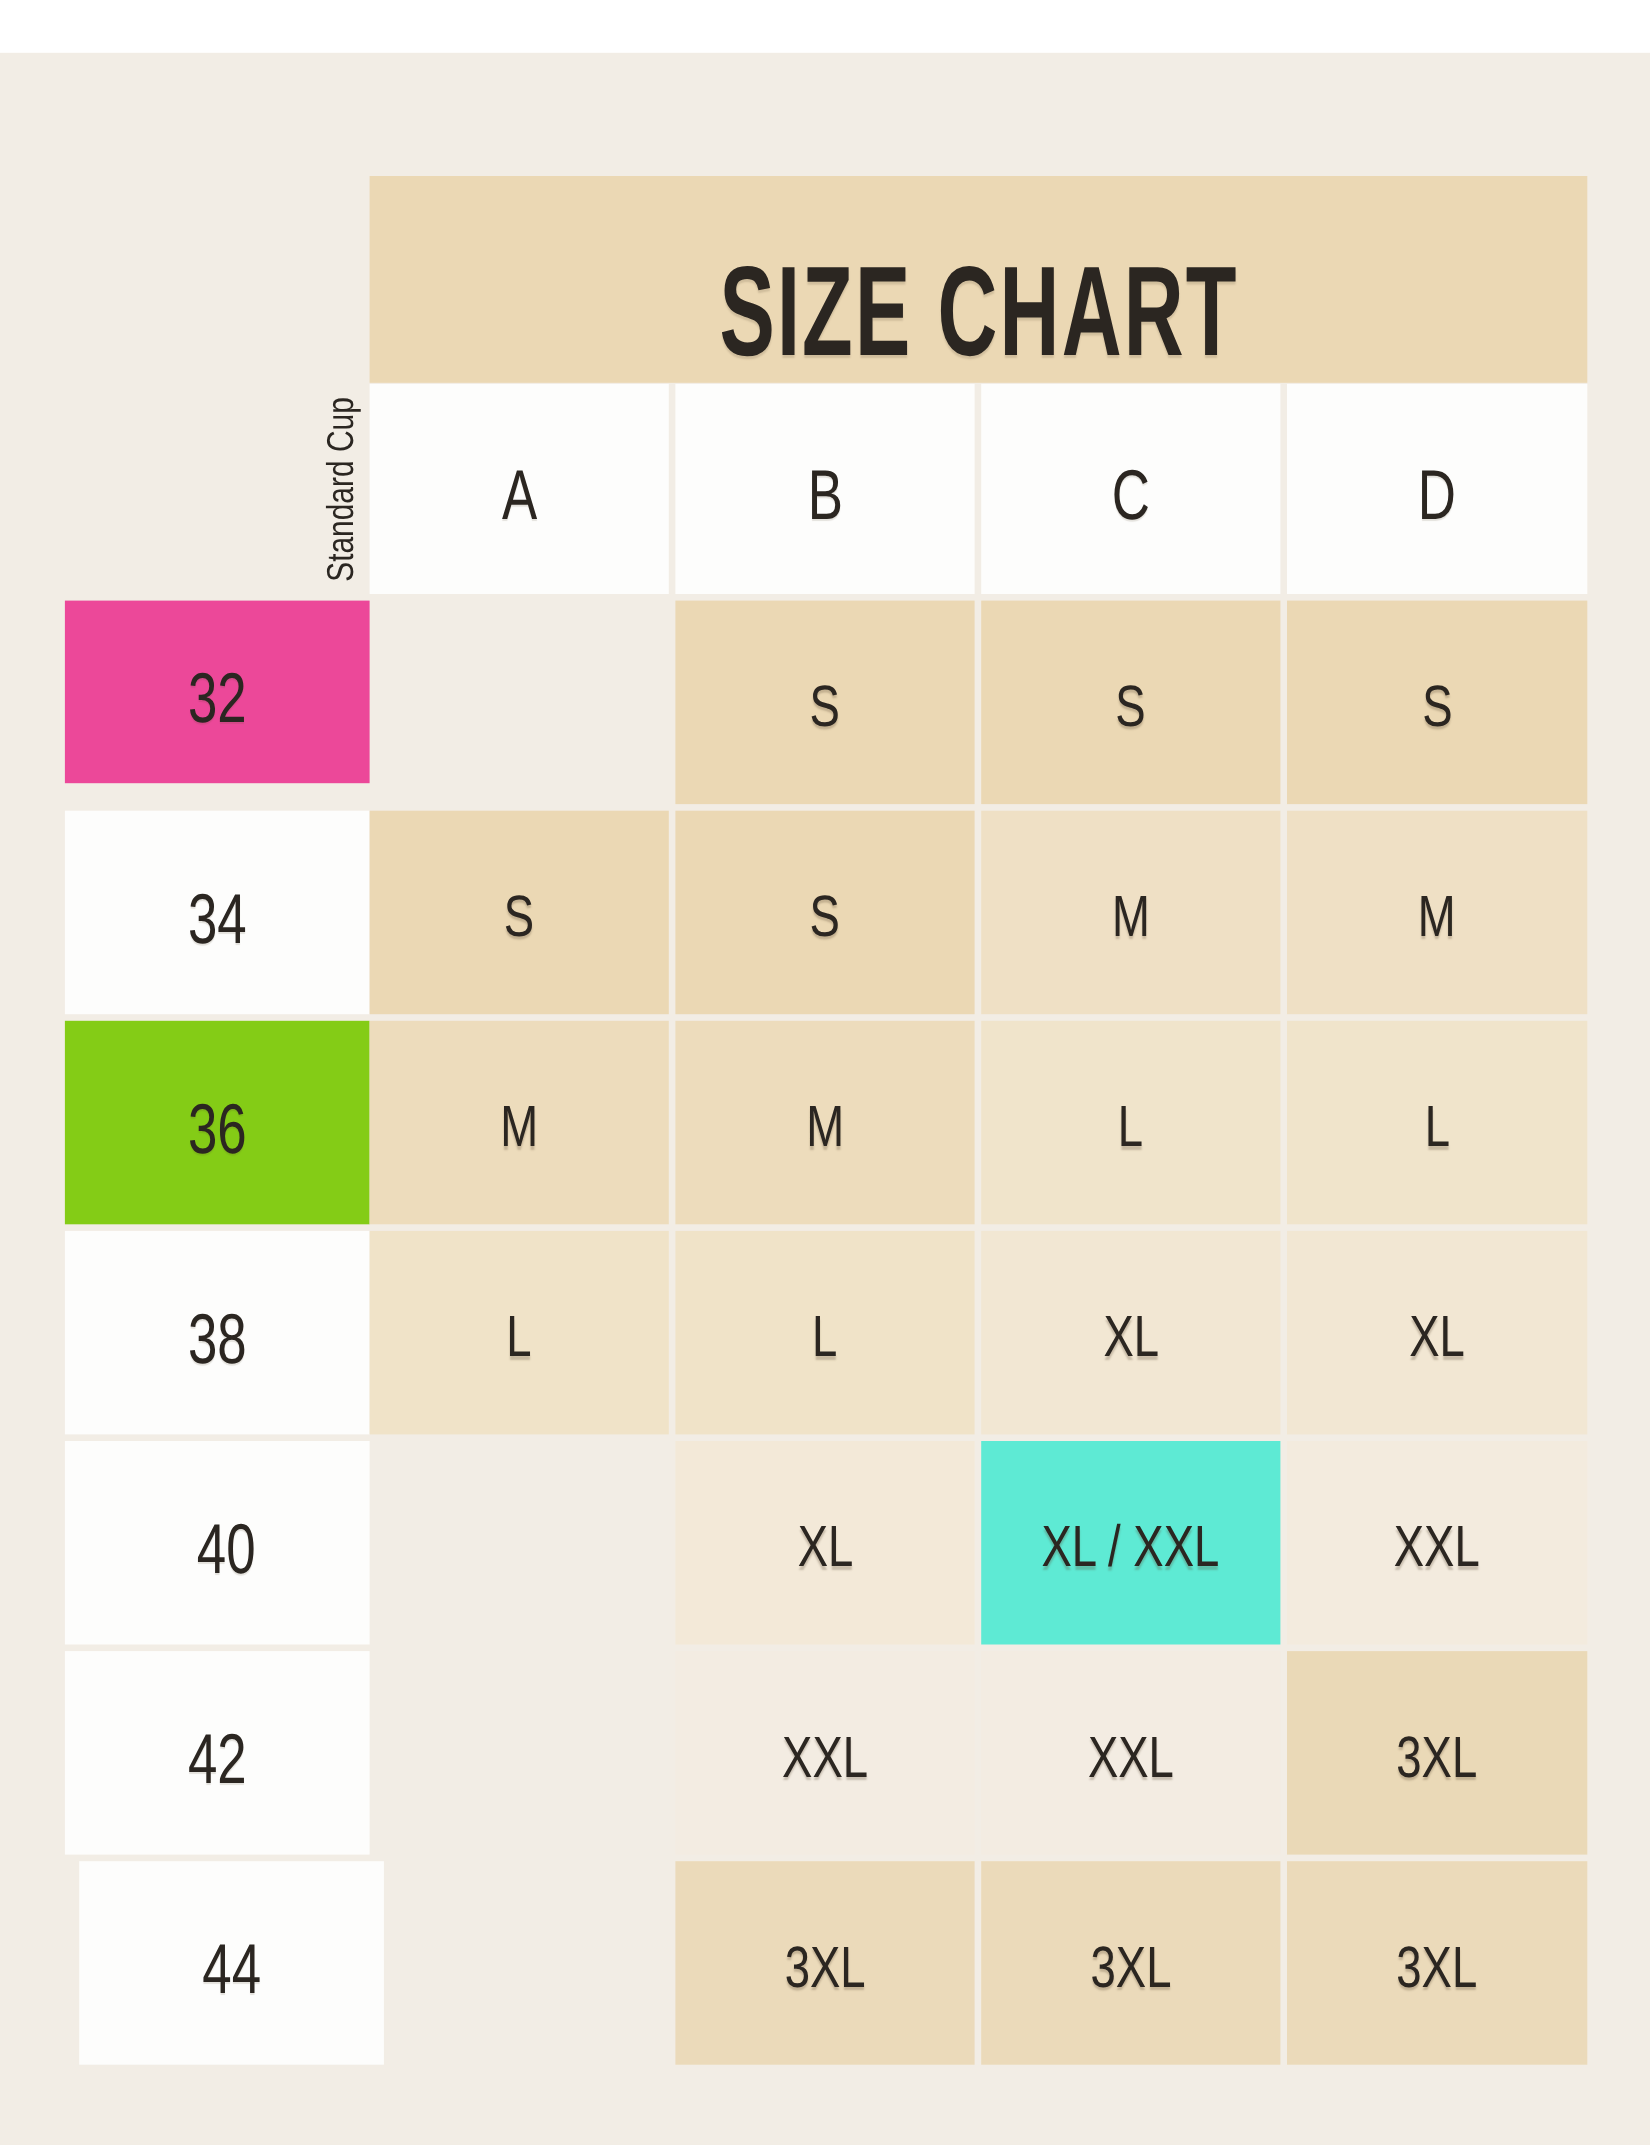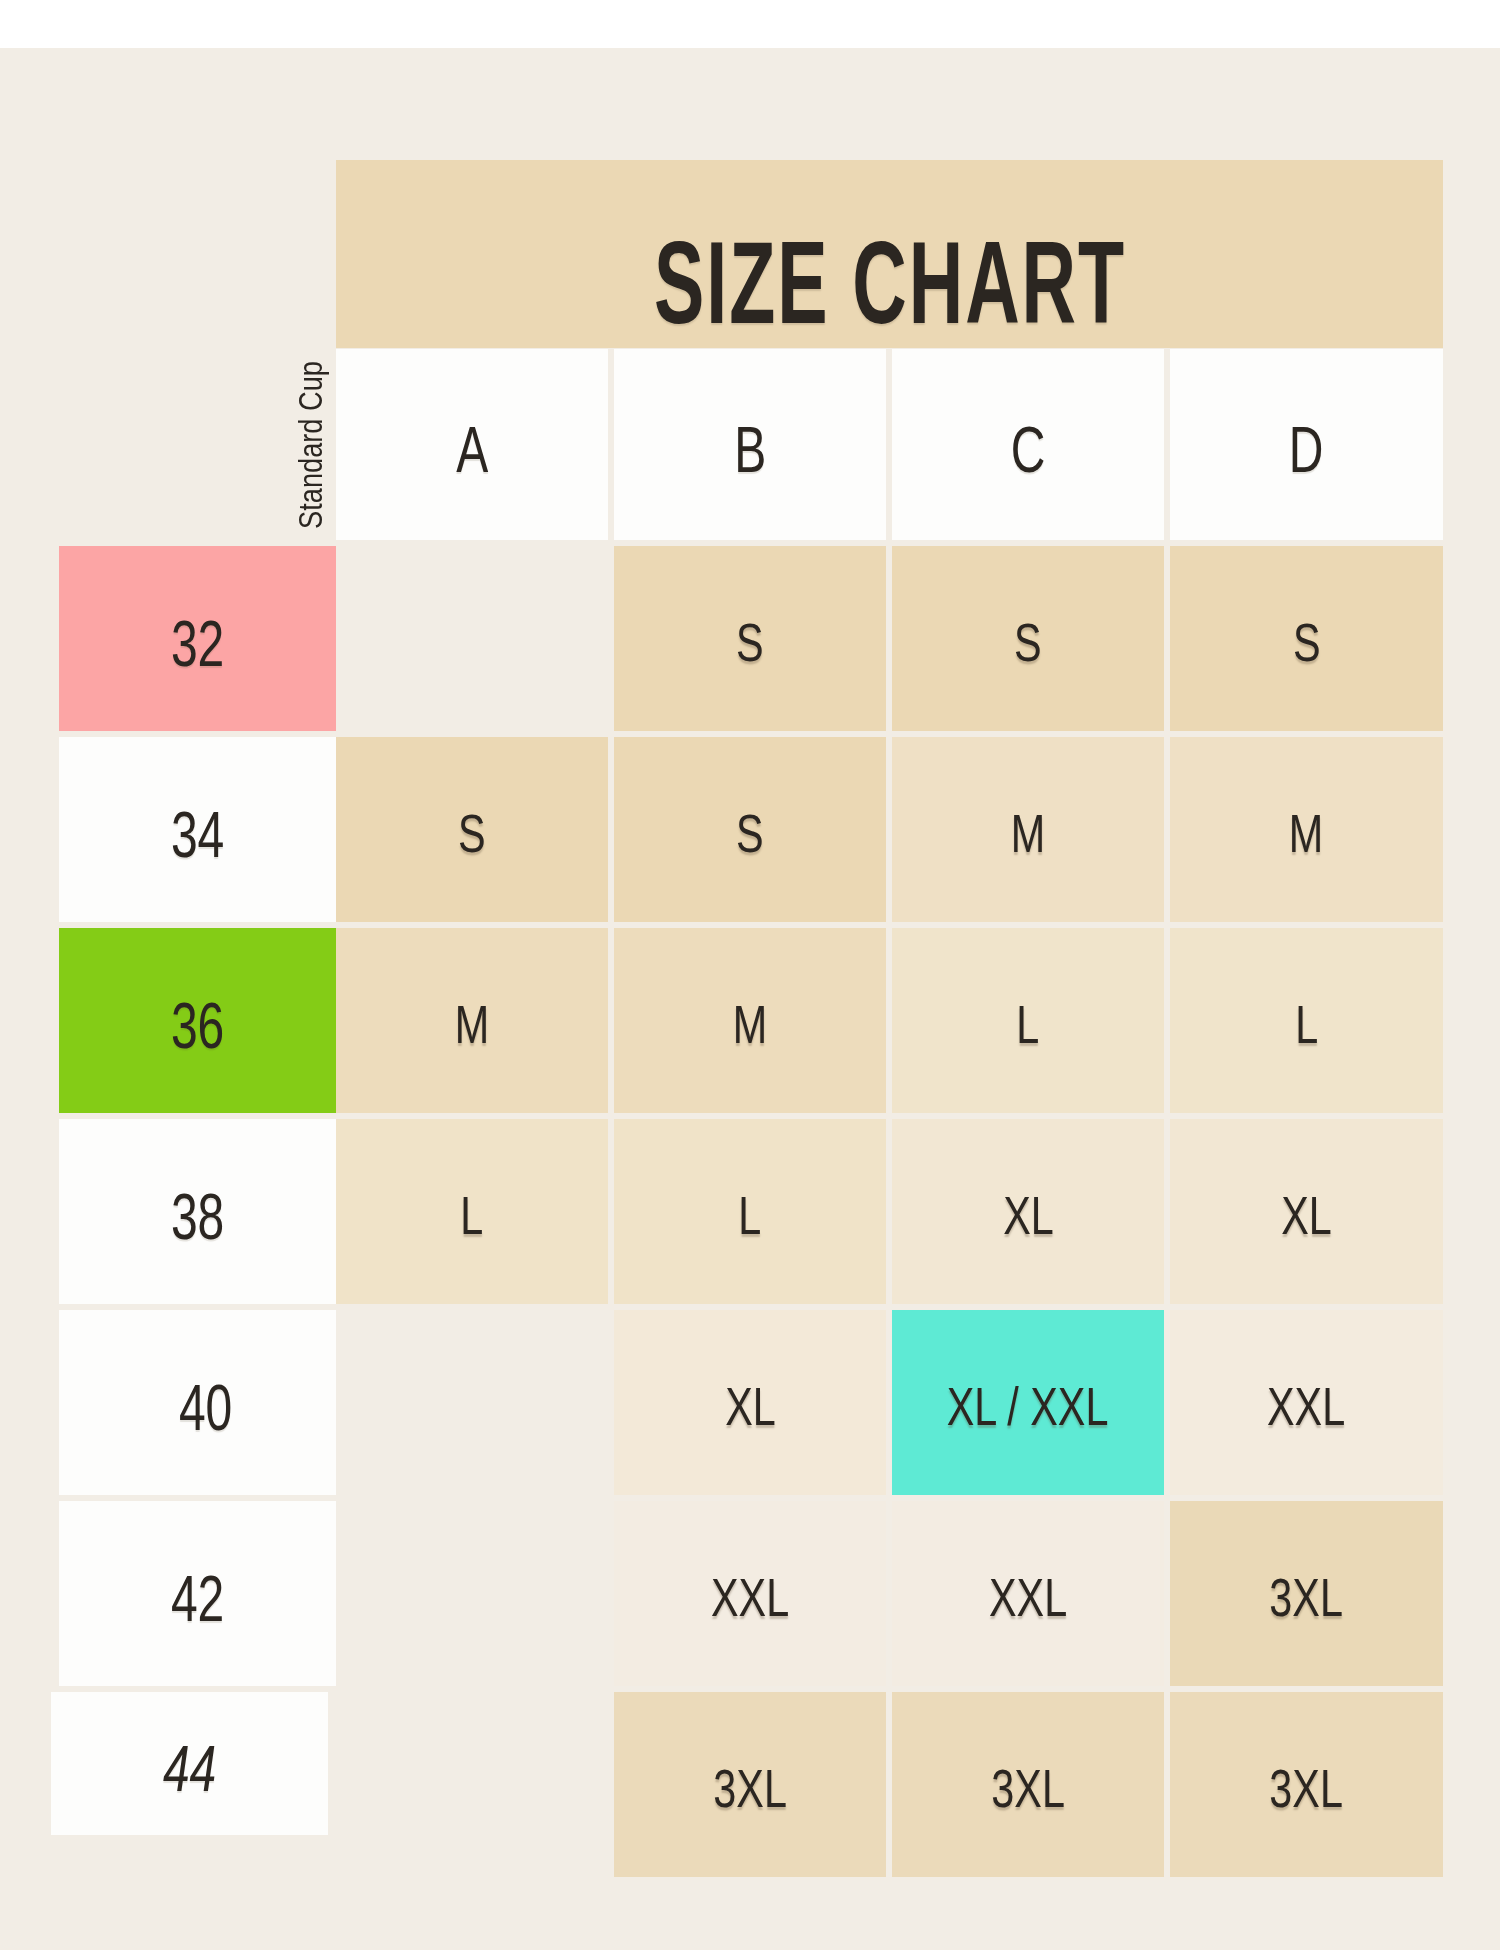--- a/index.html
+++ b/index.html
@@ -88,21 +88,21 @@
         <span class="t">B</span>
       </div>
       <div class="hcell" style="left: 892px; top: 301px; width: 272px; height: 191px; background: rgb(253, 253, 252);">
         <span class="t">C</span>
       </div>
       <div class="hcell" style="left: 1170px; top: 301px; width: 273px; height: 191px; background: rgb(253, 253, 252);">
         <span class="t">D</span>
       </div>
     </div>
   <div id="size-grid">
-      <div class="bcell" style="left: 59px; top: 498px; width: 277px; height: 185px; background: #fca5a5;">
+      <div class="bcell" style="left: 59px; top: 498px; width: 277px; height: 166px; background: #ec4899;">
         <span class="t">32</span>
       </div>
       <div class="dcell" style="left: 614px; top: 498px; width: 272px; height: 185px; background: rgb(235, 216, 180);">
         <span class="t">S</span>
       </div>
       <div class="dcell" style="left: 892px; top: 498px; width: 272px; height: 185px; background: rgb(235, 216, 180);">
         <span class="t">S</span>
       </div>
       <div class="dcell" style="left: 1170px; top: 498px; width: 273px; height: 185px; background: rgb(235, 216, 180);">
         <span class="t">S</span>
@@ -169,21 +169,21 @@
       </div>
       <div class="dcell" style="left: 614px; top: 1453px; width: 272px; height: 185px; background: rgb(243, 236, 226);">
         <span class="t">XXL</span>
       </div>
       <div class="dcell" style="left: 892px; top: 1453px; width: 272px; height: 185px; background: rgb(243, 236, 226);">
         <span class="t">XXL</span>
       </div>
       <div class="dcell" style="left: 1170px; top: 1453px; width: 273px; height: 185px; background: rgb(234, 217, 183);">
         <span class="t">3XL</span>
       </div>
-      <div class="bcell" style="left: 51px; top: 1644px; width: 277px; height: 143px; background: rgb(253, 253, 252); font-style: italic;">
+      <div class="bcell" style="left: 72px; top: 1644px; width: 277px; height: 185px; background: rgb(253, 253, 252);">
         <span class="t">44</span>
       </div>
       <div class="dcell" style="left: 614px; top: 1644px; width: 272px; height: 185px; background: rgb(235, 218, 186);">
         <span class="t">3XL</span>
       </div>
       <div class="dcell" style="left: 892px; top: 1644px; width: 272px; height: 185px; background: rgb(235, 218, 186);">
         <span class="t">3XL</span>
       </div>
       <div class="dcell" style="left: 1170px; top: 1644px; width: 273px; height: 185px; background: rgb(235, 218, 186);">
         <span class="t">3XL</span>

